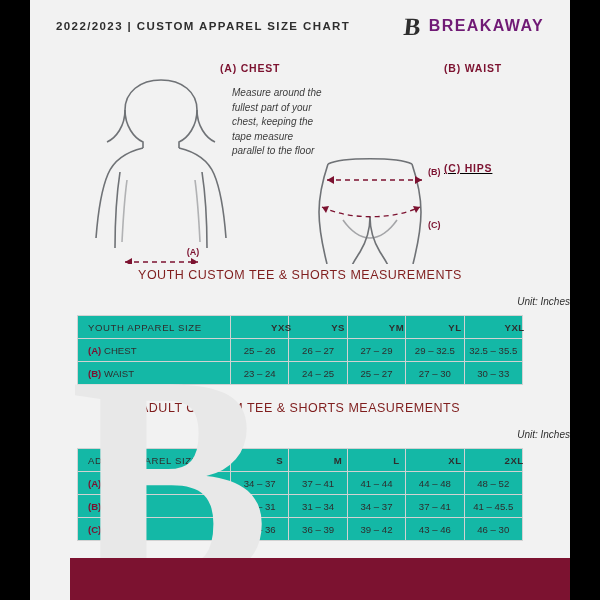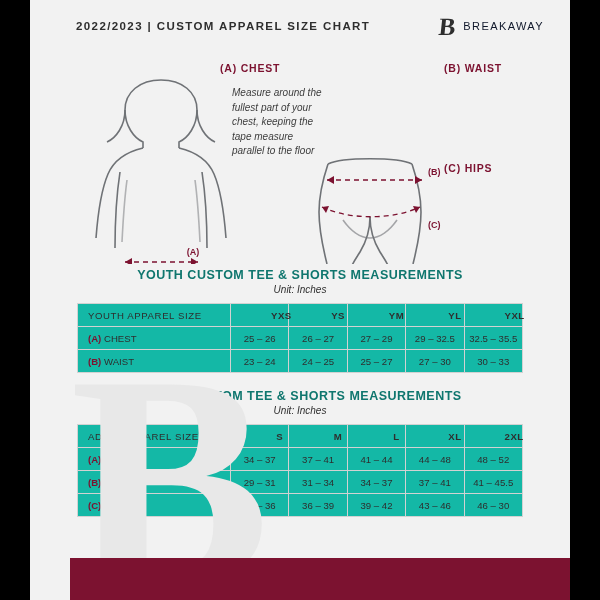--- a/index.html
+++ b/index.html
@@ -37,21 +37,20 @@
     pointer-events: none;
   }
   
   .header {
     position: relative;
     height: 52px;
     display: flex;
     align-items: center;
     padding: 0 26px;
     box-sizing: border-box;
-    margin-left: 20px;
   }
   .header-title {
     font-size: 11.5px;
     font-weight: bold;
     letter-spacing: 1.4px;
     color: #2e2e2e;
     white-space: nowrap;
   }
   .header-brand {
     margin-left: auto;
@@ -61,24 +60,24 @@
   }
   .brand-mark {
     font-family: "Liberation Serif", serif;
     font-size: 25px;
     font-weight: bold;
     color: #2e2e2e;
     line-height: 1;
     transform: skewX(-6deg);
   }
   .brand-name {
-    font-size: 11px;
-    font-weight: normal;
+    font-size: 16px;
+    font-weight: bold;
     letter-spacing: 1.4px;
-    color: #0f172a;
+    color: #701a75;
   }
   
   .diagram {
     position: relative;
     height: 212px;
   }
   .note {
     position: absolute;
     width: 112px;
   }
@@ -91,38 +90,39 @@
   }
   .note p {
     margin: 12px;
     font-size: 10px;
     line-height: 1.45;
     font-style: italic;
     color: #3d3d3d;
   }
   .note-chest { left: 190px; top: 10px; width: 118px; }
   .note-waist { left: 414px; top: 10px; width: 112px; }
-  .note-hips  { left: 414px; top: 110px; width: 112px; }
+  .note-hips  { left: 414px; top: 110px; width: 112px; text-decoration: underline; }
 
   
   .section-title {
     text-align: center;
     margin-top: 4px;
   }
   .section-title .t1 {
     font-size: 12.5px;
-    font-weight: bold;
+    font-weight: normal;
     letter-spacing: 0.5px;
-    color: #0f766e;
+    color: #7f1d1d;
   }
   .section-title .t2 {
     font-size: 10px;
     font-style: italic;
     color: #2e2e2e;
-    margin-top: 2px;
+    margin-top: 14px;
+    text-align: right;
   }
   table {
     width: 446px;
     margin: 8px auto 0 auto;
     border-collapse: collapse;
     background: #14b8a6;
     table-layout: fixed;
   }
   th, td {
     border: 1px solid #d2d2d2;

